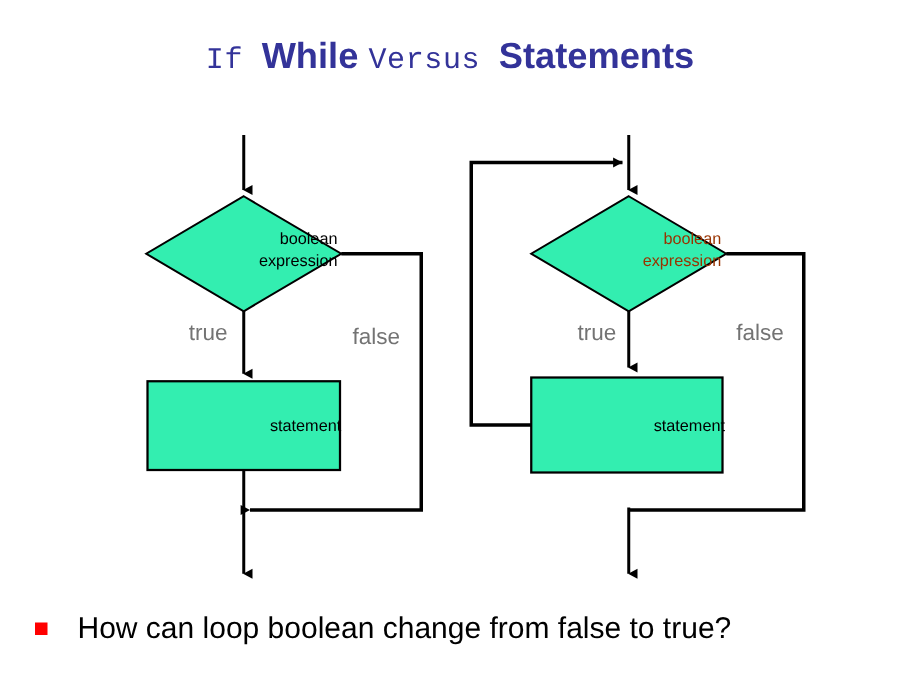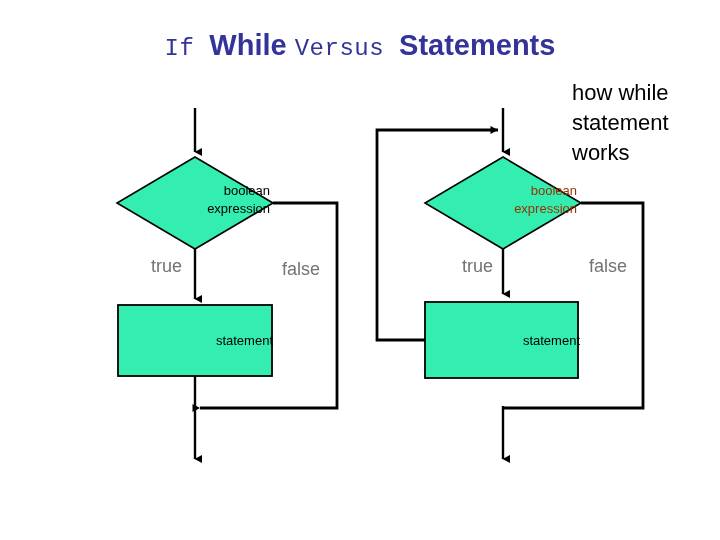--- a/index.html
+++ b/index.html
@@ -122,21 +122,20 @@
 </style>
 </head>
 <body>
 
 <div id="slide">
 
   <div id="title">
     <span class="mono">If </span><span class="sans">While </span><span class="mono">Versus </span><span class="sans">Statements</span>
   </div>
 
-  <div class="caption" id="caption-while">how while statement works</div>
 
   <svg id="flow" viewBox="0 0 720 540">
     <defs>
       <marker id="arrowDown" markerWidth="9" markerHeight="9" refX="4.5" refY="7.5" orient="auto" markerUnits="userSpaceOnUse">
         <path d="M0.5,0.5 L4.5,8 L8.5,0.5 Z" fill="#000000"></path>
       </marker>
       <marker id="arrowLeft" markerWidth="9" markerHeight="9" refX="1.0" refY="4.5" orient="auto" markerUnits="userSpaceOnUse">
         <path d="M8.5,0.5 L1,4.5 L8.5,8.5 Z" fill="#000000"></path>
       </marker>
       <marker id="arrowRight" markerWidth="9" markerHeight="9" refX="8" refY="4.5" orient="auto" markerUnits="userSpaceOnUse">
@@ -184,14 +183,18 @@
   </div>
 
   <div class="shape-text" id="box-left-text">statement</div>
   <div class="shape-text" id="box-right-text">statement</div>
 
   <div class="branch-label" id="lbl-left-true">true</div>
   <div class="branch-label" id="lbl-left-false">false</div>
   <div class="branch-label" id="lbl-right-true">true</div>
   <div class="branch-label" id="lbl-right-false">false</div>
 
+  <div id="bullet-row">
+    <span id="bullet-square"></span>
+    <span id="bullet-text">How can loop boolean change from false to true?</span>
+  </div>
 
 </div>
 
 </body></html>

